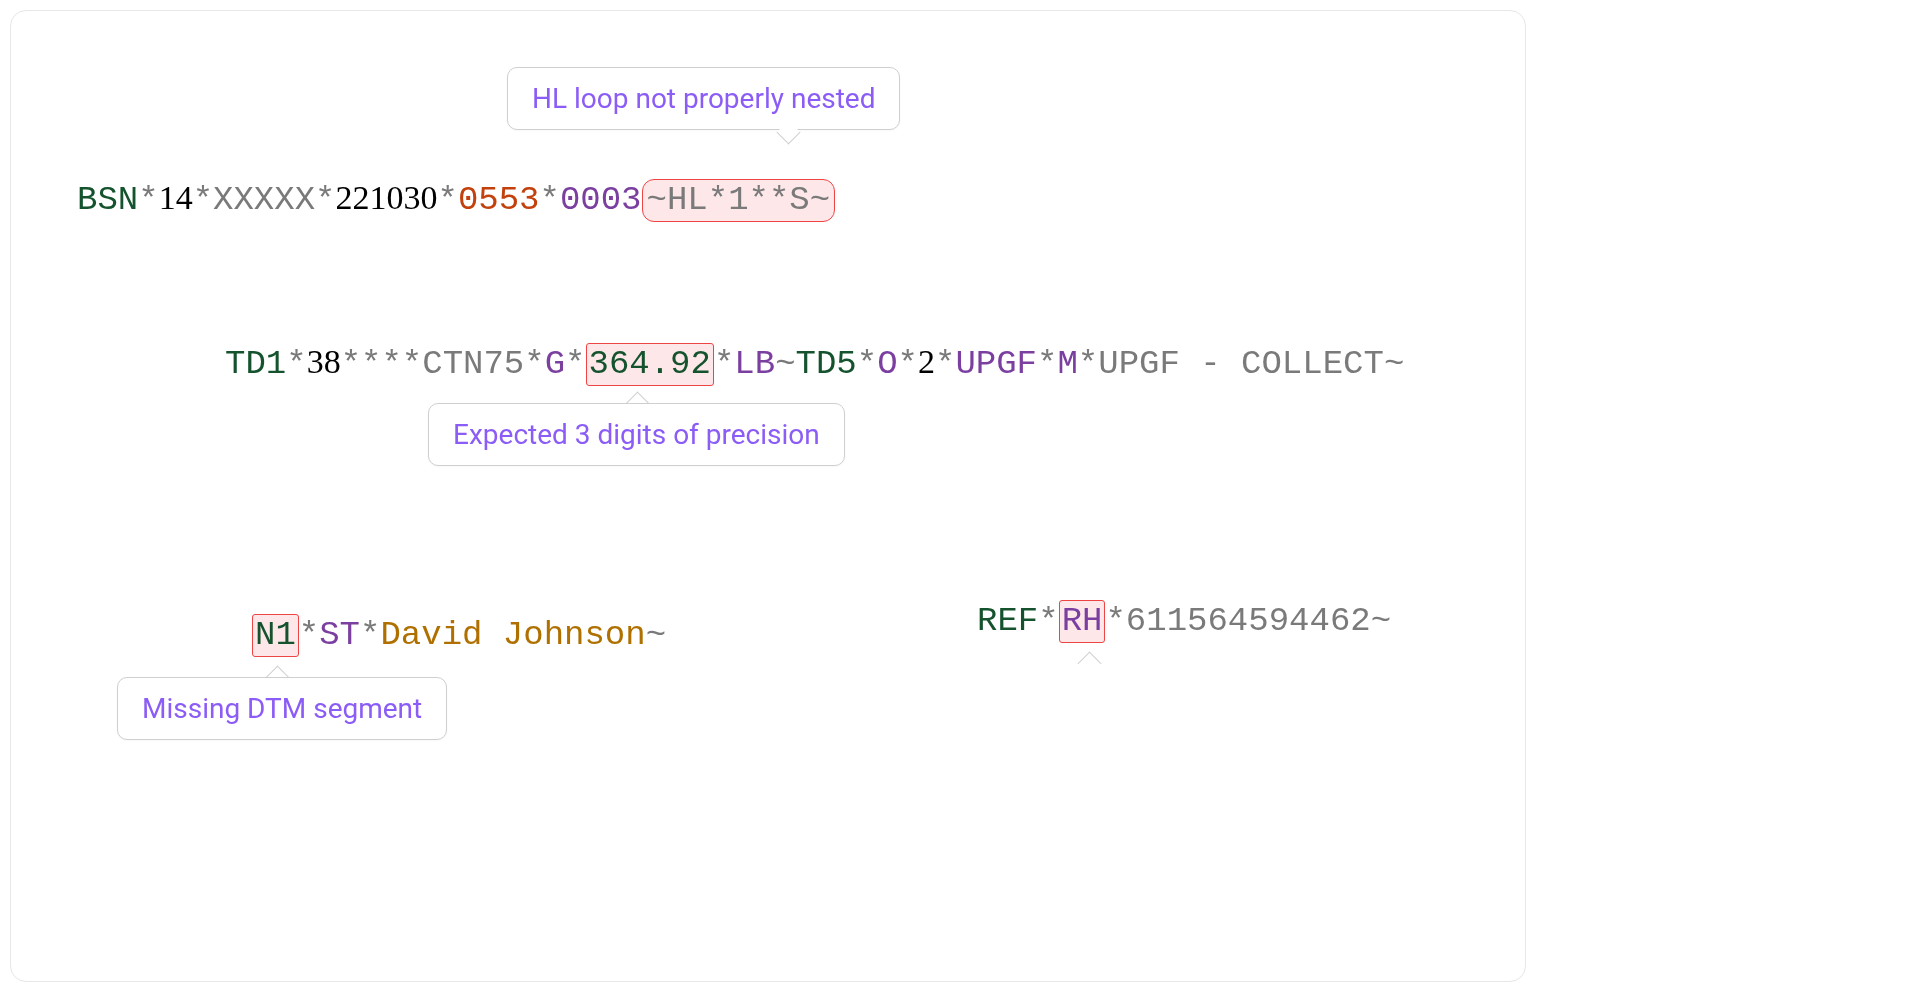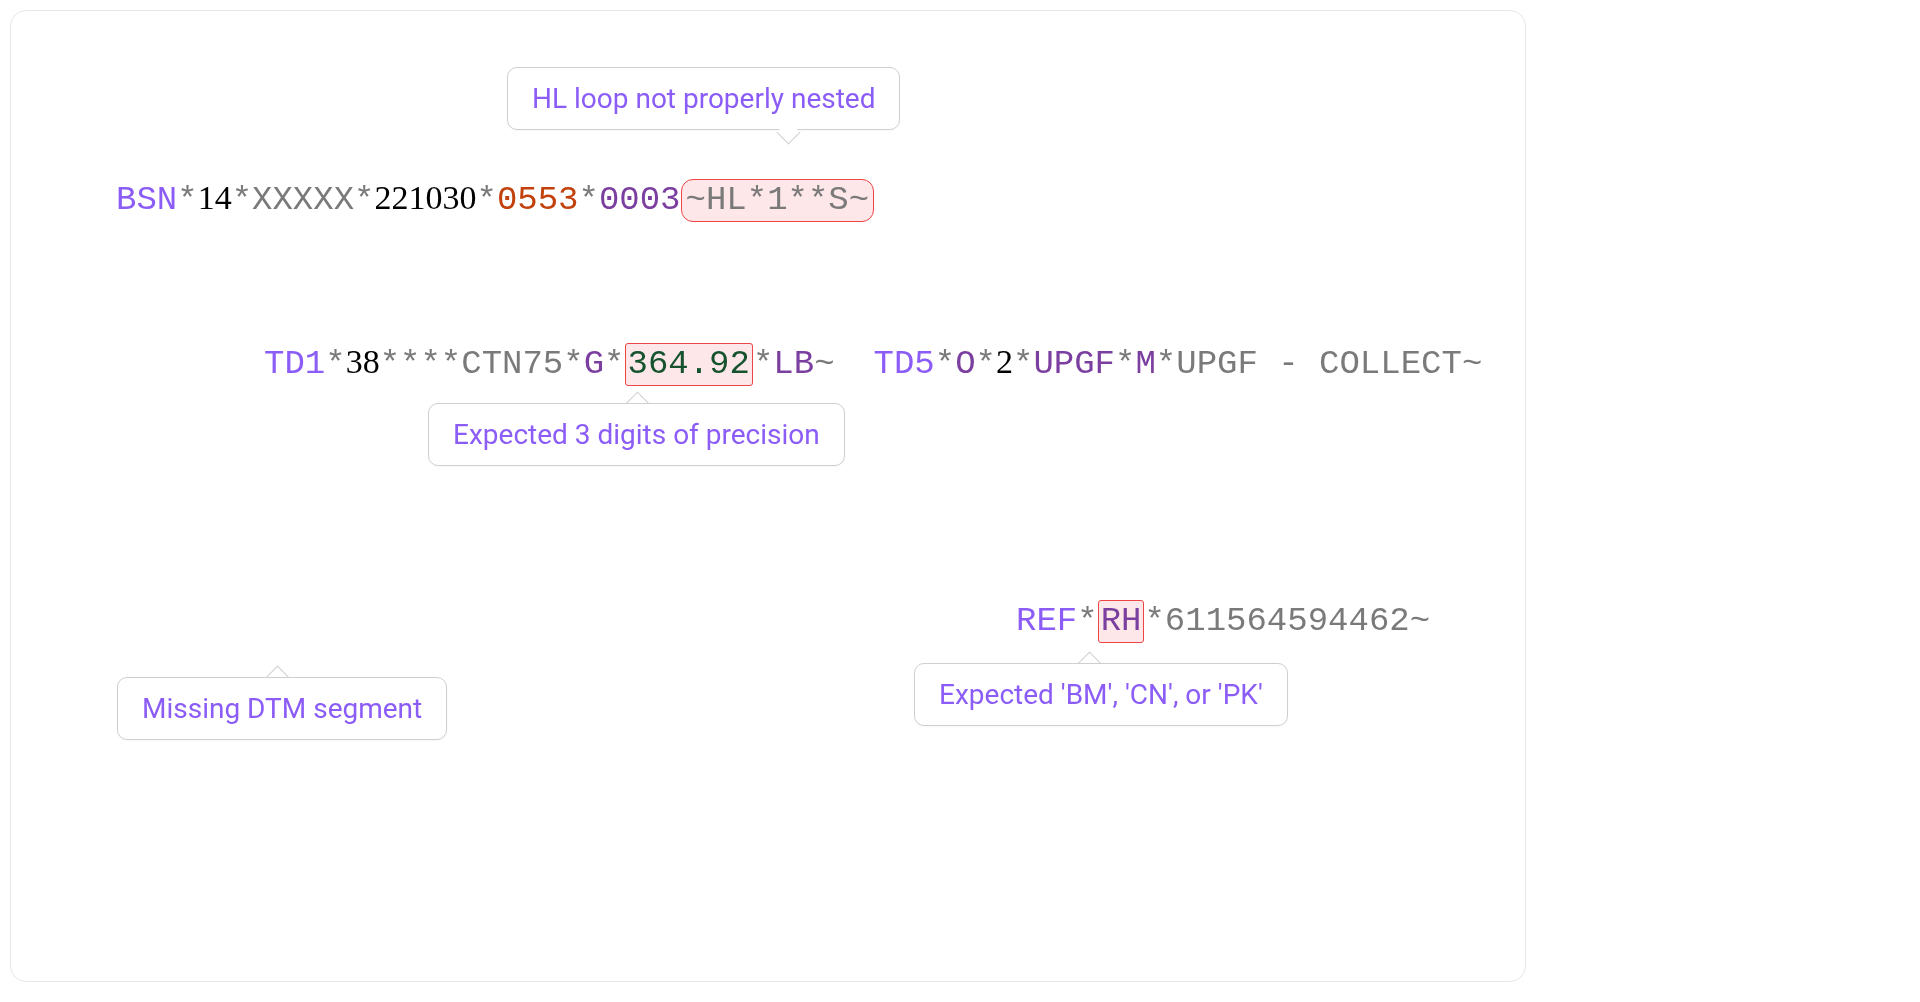--- a/index.html
+++ b/index.html
@@ -27,21 +27,21 @@
     height: 100%;
   }
   .code {
     position: absolute;
     font-family: ui-monospace, SFMono-Regular, Menlo, Monaco, Consolas, "Liberation Mono", "Courier New", monospace;
     font-size: 34px;
     line-height: 1.2;
     white-space: nowrap;
     color: #333333;
   }
-  .seg  { color: #8b5cf6; margin-left: 39px; }   
+  .seg  { color: #14532d; }   
   .num  { color: #000000; font-family: Liberation Serif, serif; }   
   .teal2{ color: #c2410c; }   
   .pur  { color: #7b3fa0; }   
   .blue { color: #14532d; }   
   .gray { color: #7a7a7a; }   
   .name { color: #b07000; }   
   .hlbox {
     display: inline-block;
     padding: 0 4px;
     background: #fde7e9;
@@ -98,29 +98,29 @@
 
     <div class="code" style="left:214px; top:331px;">
       <span class="seg">TD1</span><span class="gray">*</span><span class="num">38</span><span class="gray">****</span><span class="gray">CTN75</span><span class="gray">*</span><span class="pur">G</span><span class="gray">*</span><span class="hlinline"><span class="blue">364.92</span></span><span class="gray">*</span><span class="pur">LB</span><span class="gray">~</span><span class="seg">TD5</span><span class="gray">*</span><span class="pur">O</span><span class="gray">*</span><span class="num">2</span><span class="gray">*</span><span class="pur">UPGF</span><span class="gray">*</span><span class="pur">M</span><span class="gray">*</span><span class="gray">UPGF - COLLECT</span><span class="gray">~</span>
     </div>
 
     <div class="tail up" style="left:618px; top:384px;"></div>
     <div class="tooltip" style="left:417px; top:392px;">
       <span>Expected 3 digits of precision</span>
     </div>
 
+    <div class="code" style="left:241px; top:603px;">
+      <span class="hlinline"><span class="seg">N1</span></span><span class="gray">*</span><span class="pur">ST</span><span class="gray">*</span><span class="name">David Johnson</span><span class="gray">~</span>
+    </div>
 
     <div class="code" style="left:966px; top:589px;">
       <span class="seg">REF</span><span class="gray">*</span><span class="hlinline"><span class="pur">RH</span></span><span class="gray">*</span><span class="gray">611564594462</span><span class="gray">~</span>
     </div>
 
     <div class="tail up" style="left:258px; top:658px;"></div>
     <div class="tooltip" style="left:106px; top:666px;">
       <span>Missing DTM segment</span>
     </div>
 
     <div class="tail up" style="left:1070px; top:644px;"></div>
-    <div class="tooltip" style="left:903px; top:652px;">
-      <span>Expected 'BM', 'CN', or 'PK'</span>
-    </div>
 
   </div>
 </div>
 
 </body></html>

